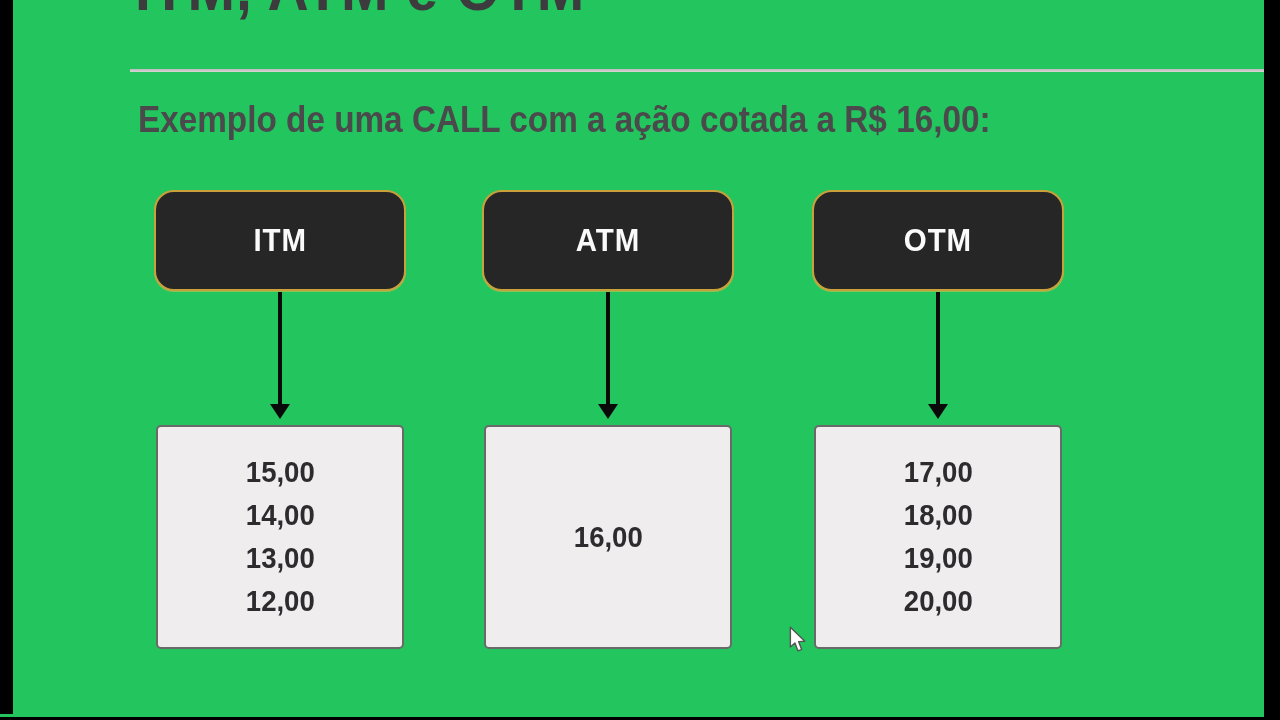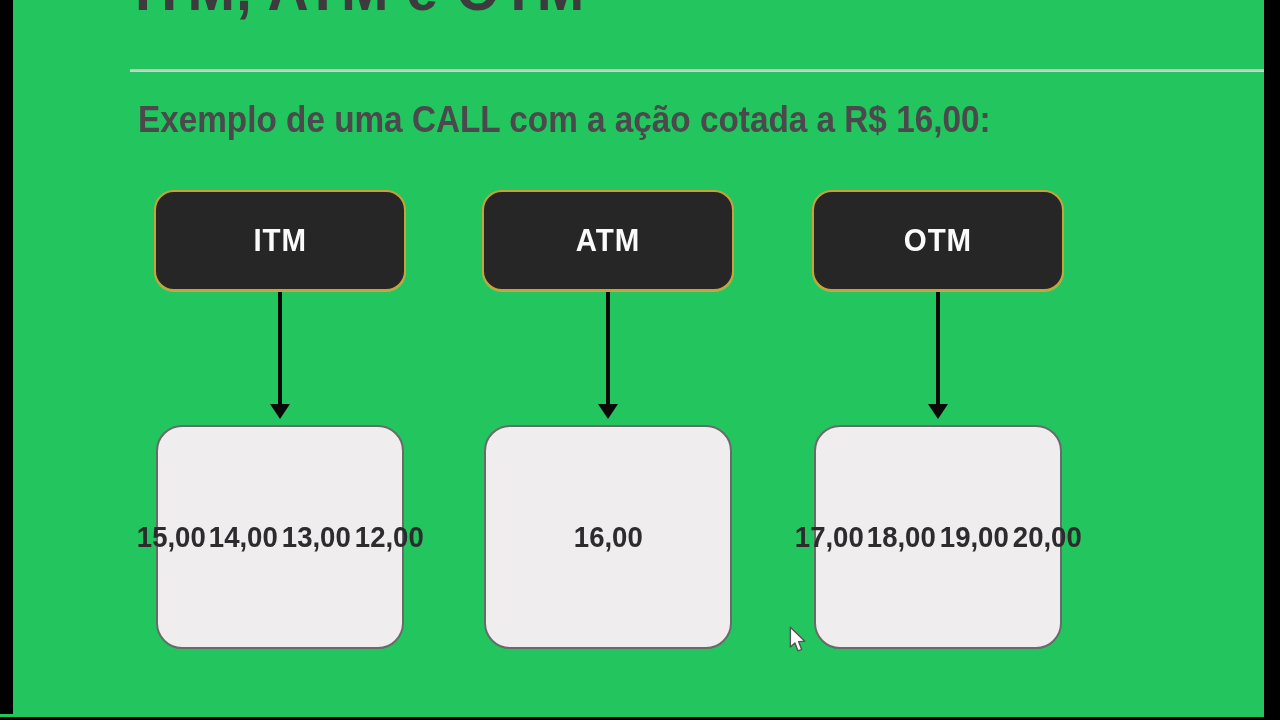--- a/index.html
+++ b/index.html
@@ -67,22 +67,22 @@
   .arrow .head  { width: 0; height: 0;
                   border-left: 10px solid transparent;
                   border-right: 10px solid transparent;
                   border-top: 15px solid #0a0a0a; }
 
   .value-box {
     position: absolute; left: 2px; top: 235px;
     width: 248px; height: 224px;
     background: #efedee;
     border: 2px solid #6a6a6a;
-    border-radius: 26px;
-    display: flex; flex-direction: row; align-items: center; justify-content: center;
+    border-radius: 5px;
+    display: flex; flex-direction: column; align-items: center; justify-content: center;
   }
   .value-line {
     font-size: 29px; font-weight: bold; color: #2d2b2e;
     line-height: 43px; white-space: nowrap;
     transform: scaleX(0.95);
   }
 
   .cursor { position: absolute; left: 788px; top: 626px; width: 20px; height: 28px; }
 </style>
 </head>

